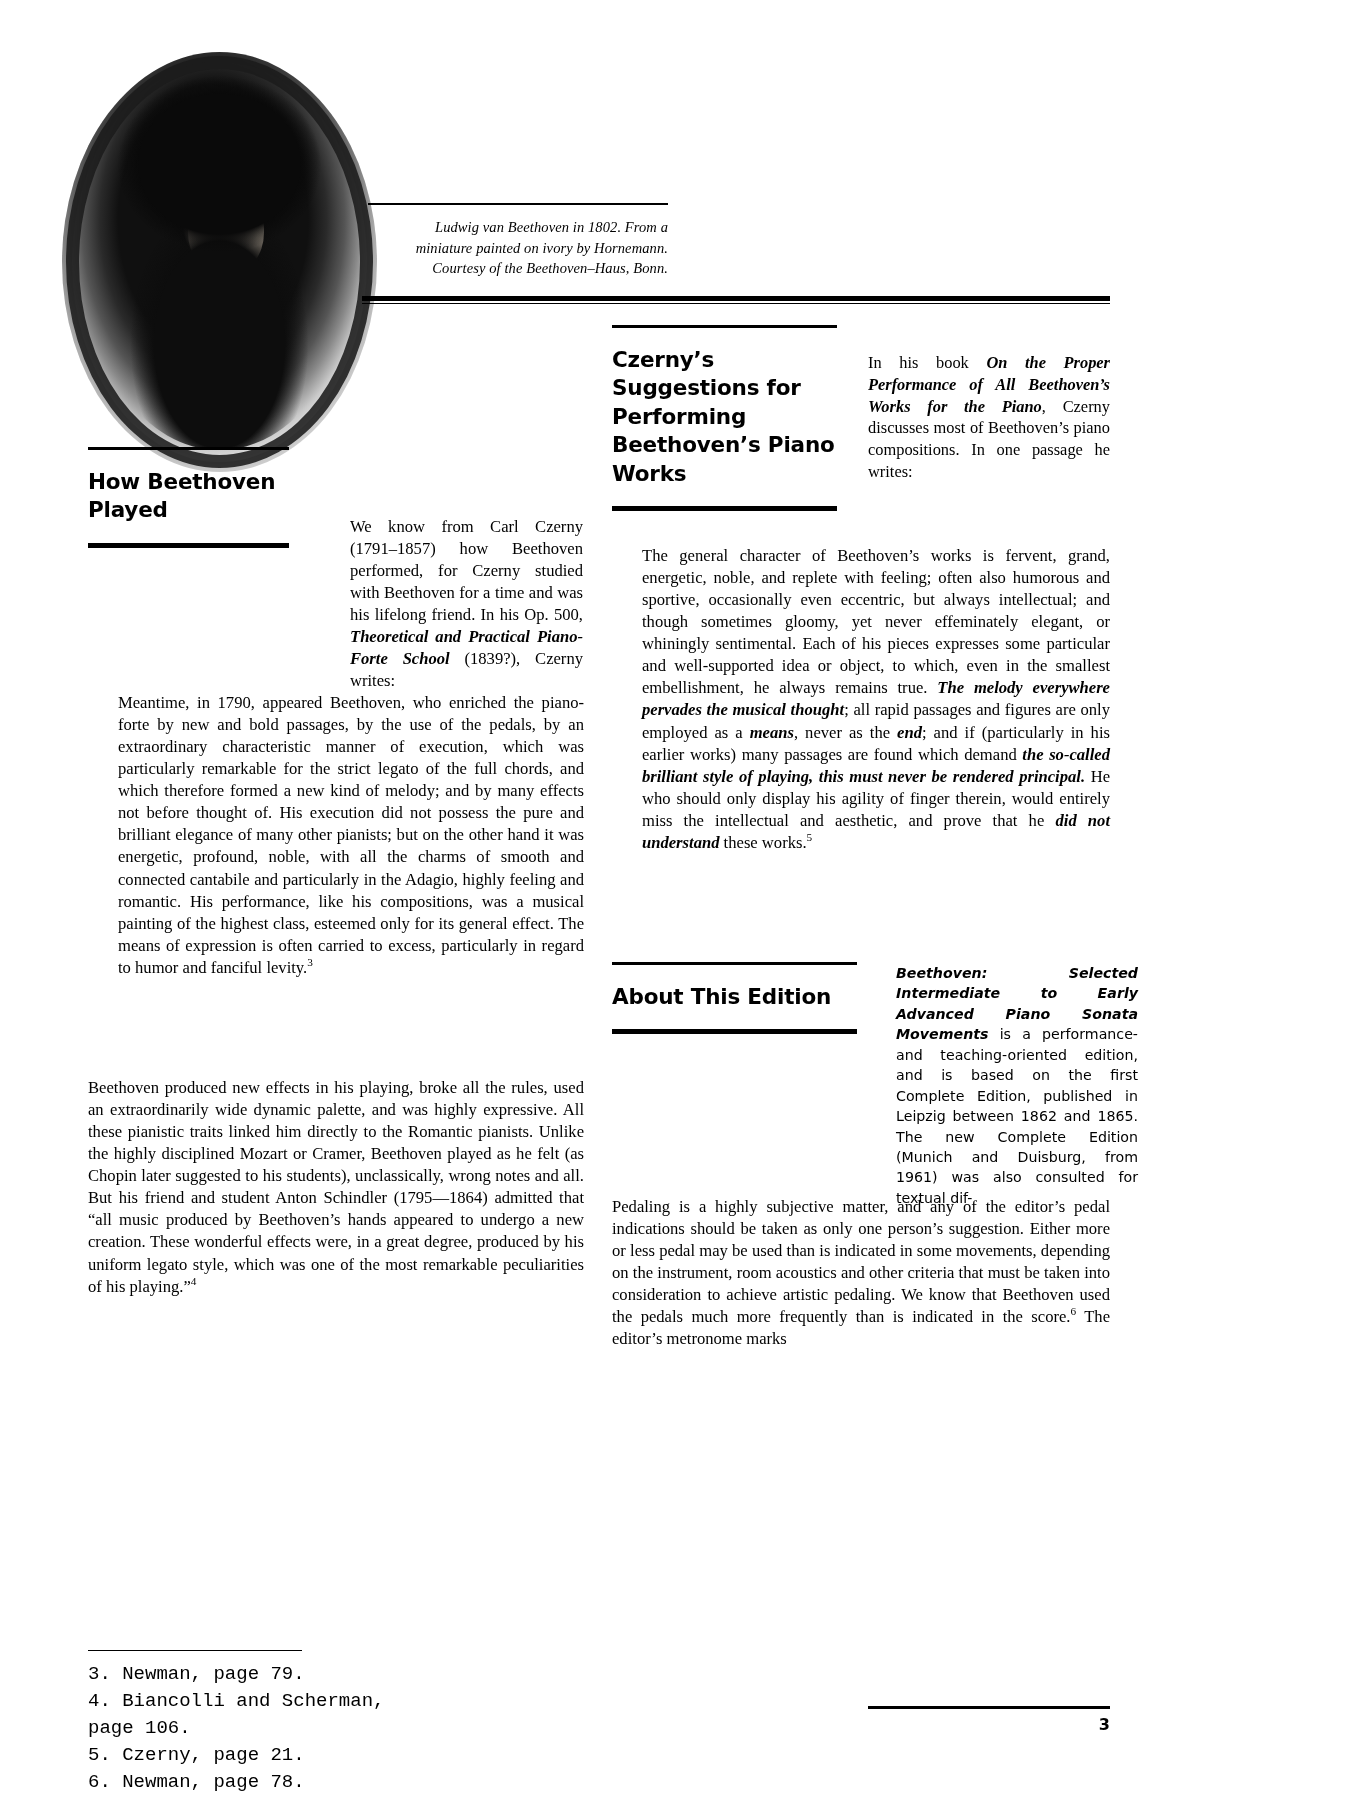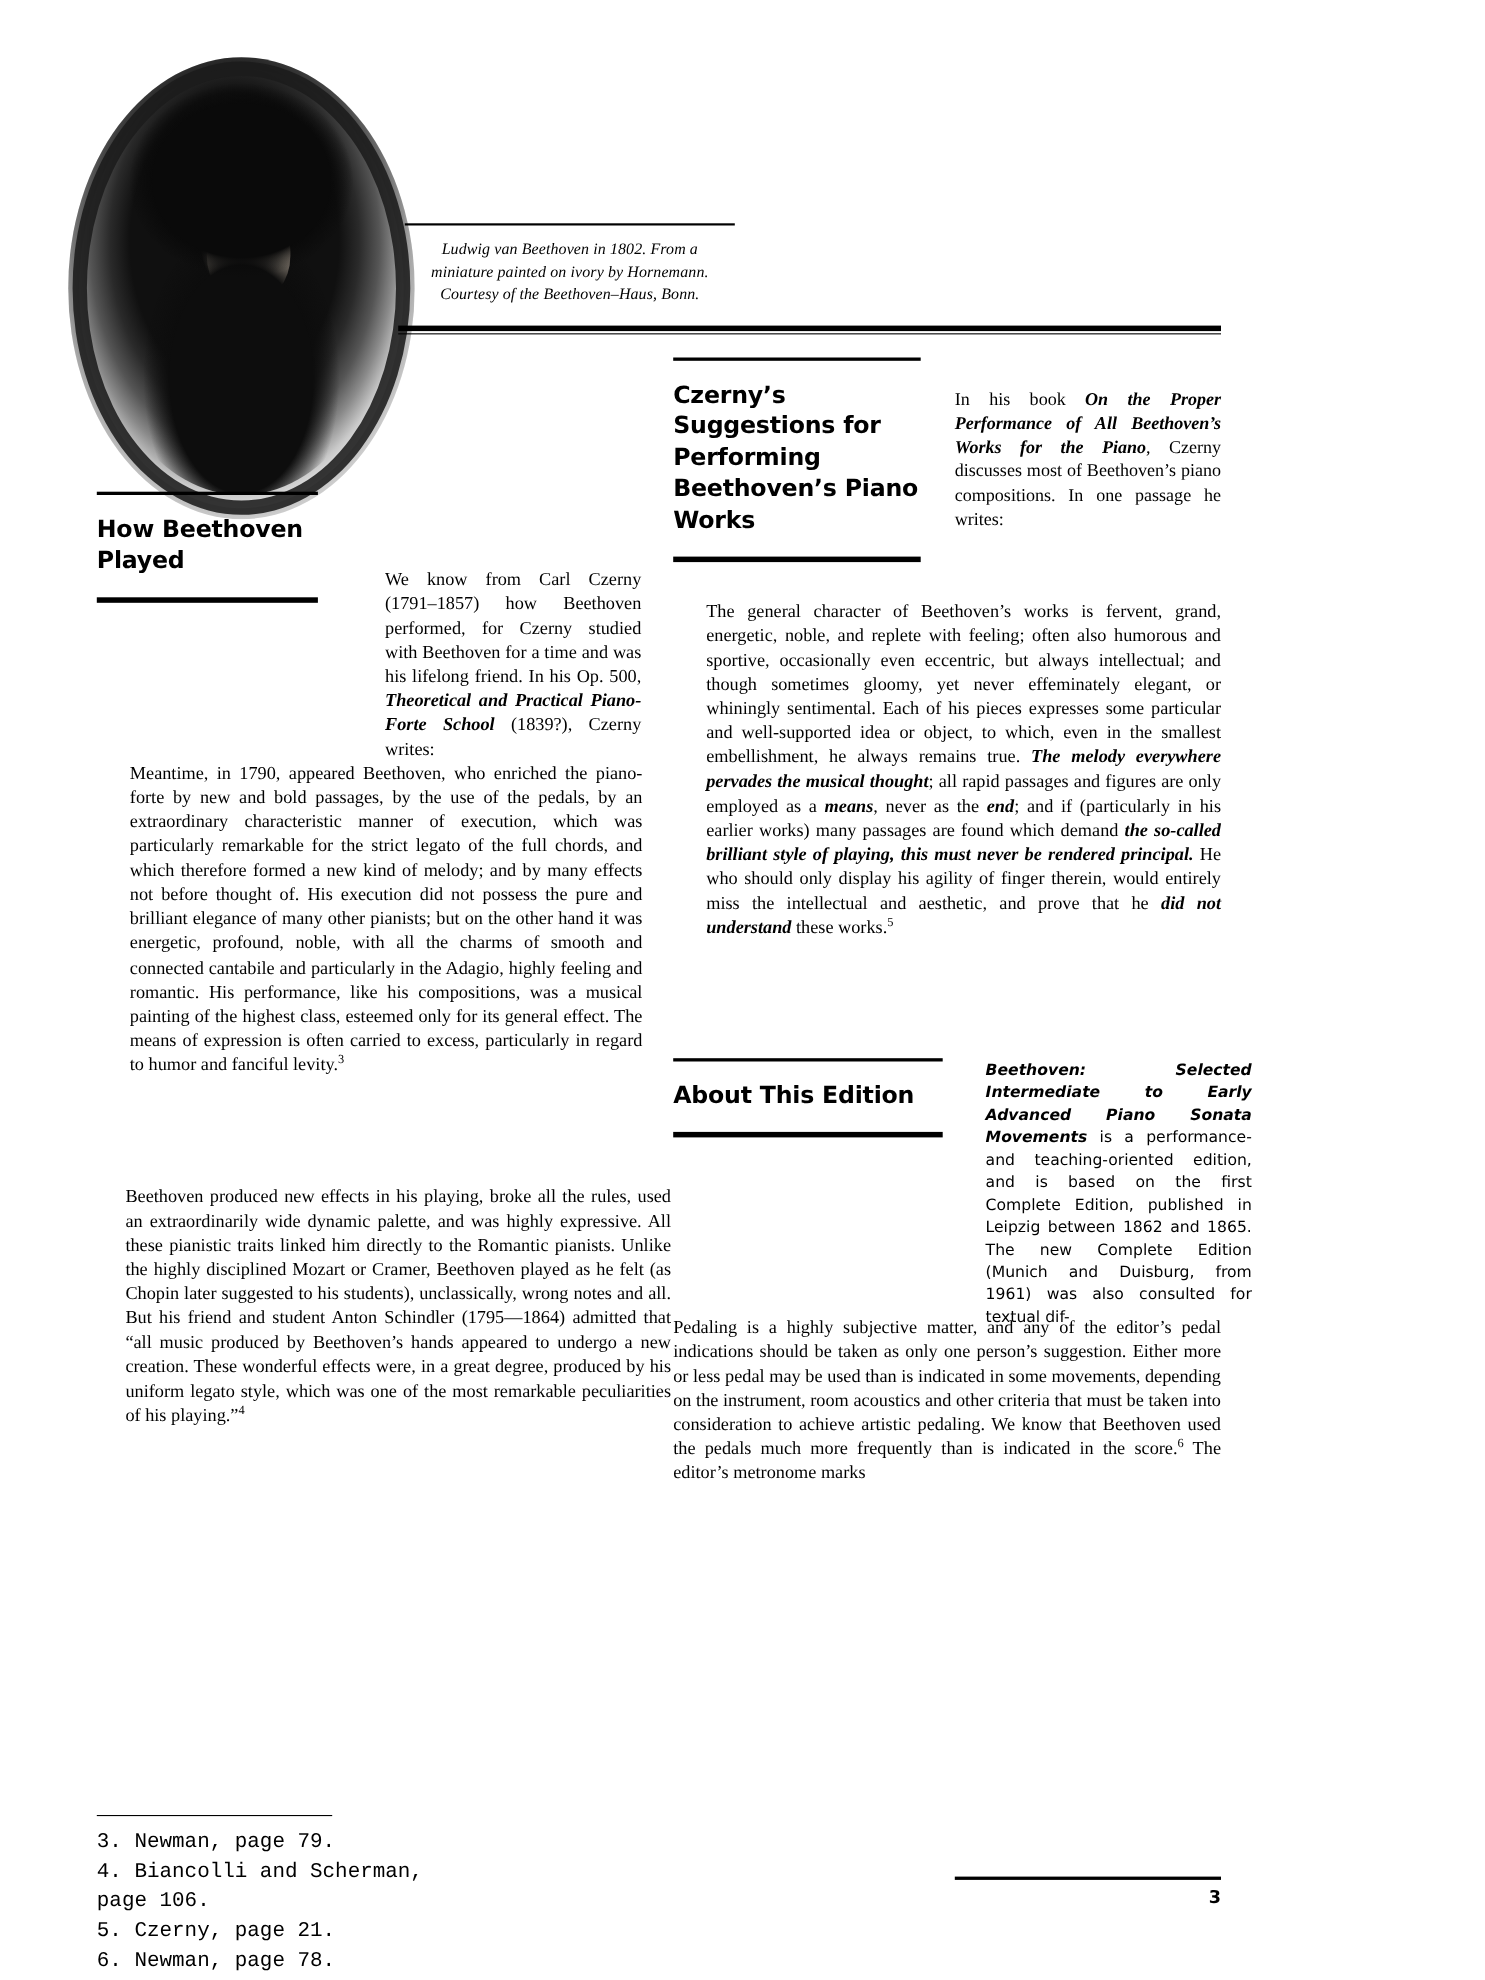--- a/index.html
+++ b/index.html
@@ -85,20 +85,21 @@
     height: 2px;
     background: #000;
     margin-bottom: 12px;
   }
   .caption-text {
     font-family: "Liberation Serif", serif;
     font-style: italic;
     font-size: 14.5px;
     line-height: 1.42;
     letter-spacing: 0.1px;
+    text-align: right;
   }
 
   
   .top-divider {
     position: absolute;
     left: 362px;
     top: 296px;
     width: 748px;
     height: 5px;
     background: #000;
@@ -174,21 +175,20 @@
     left: 118px;
     top: 692px;
     width: 466px;
   }
 
   #beethoven-effects {
     position: absolute;
     left: 88px;
     top: 1077px;
     width: 496px;
-    margin-left: 26px;
   }
 
   
   #footnotes {
     position: absolute;
     left: 88px;
     top: 1650px;
     width: 330px;
   }
   #footnotes .fn-rule {

